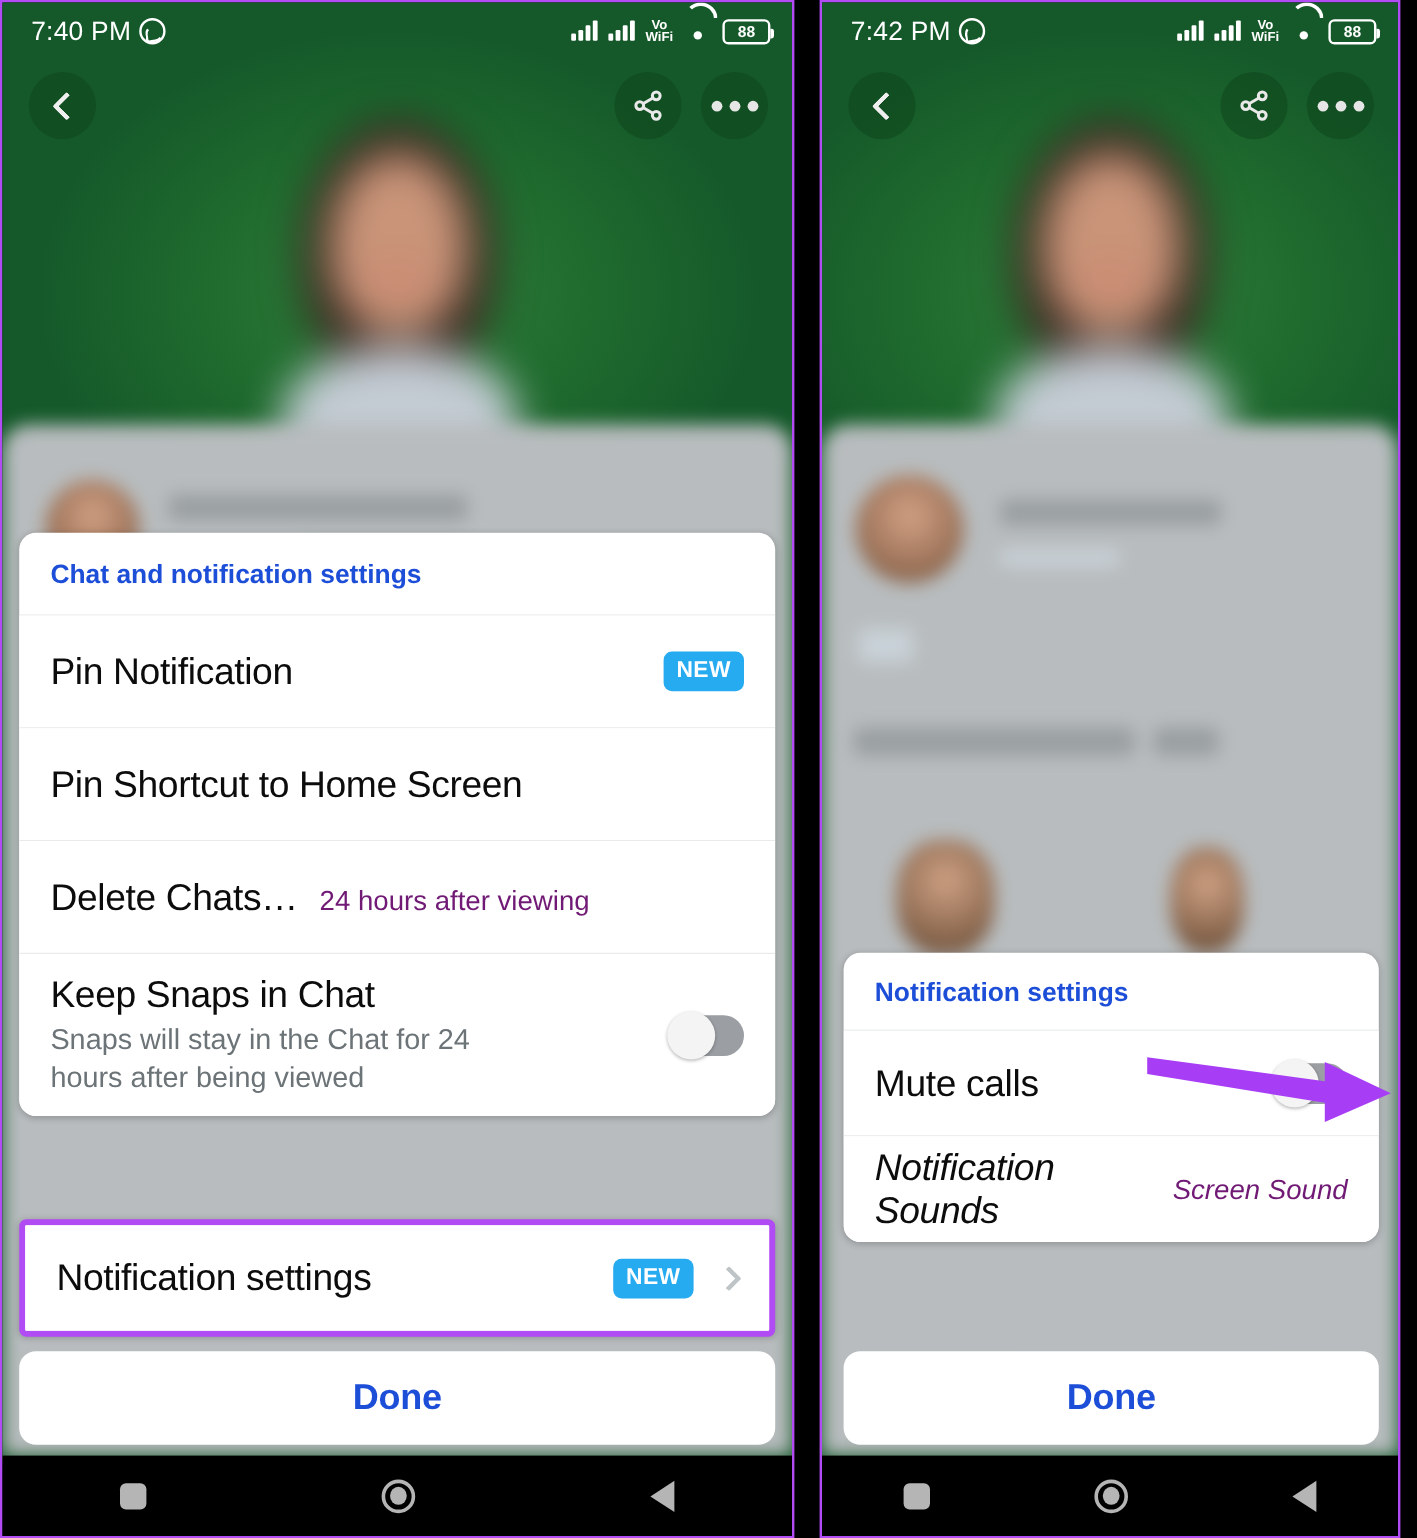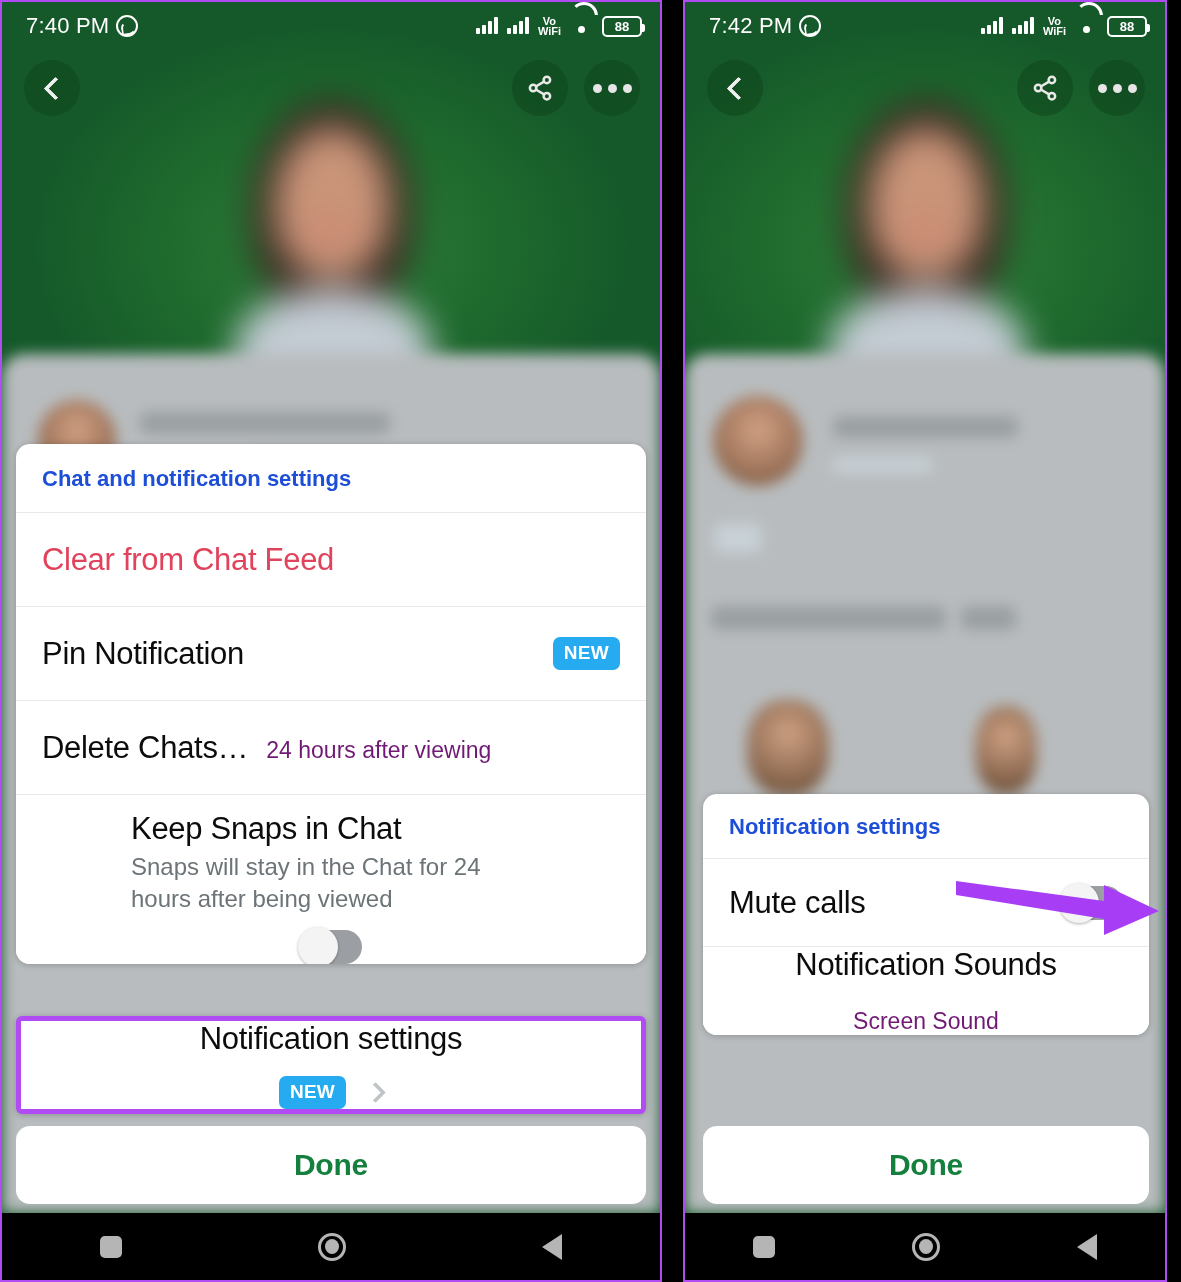--- a/index.html
+++ b/index.html
@@ -173,21 +173,21 @@
     font-size: 22px; font-weight: 700; color:#1d4ed8;
     border-bottom: 1px solid #e9eaec;
   }
   .row {
     display:flex; align-items:center; justify-content: space-between;
     padding: 0 26px;
     min-height: 94px;
     border-bottom: 1px solid #e9eaec;
     background:#fff;
   }
-  .row:last-child { border-bottom: none; flex-direction: column; }
+  .row:last-child { border-bottom: none; }
   .row-main { display:flex; align-items: baseline; gap: 18px; flex: 1; }
   .row-label { font-size: 31px; color:#0c0c0c; font-weight: 400; letter-spacing: -.3px; }
   .row-label.danger { color:#e0435c; font-weight: 500; }
   .row-value { font-size: 23px; color:#701a75; }
   .row-stack { display:flex; flex-direction: column; gap: 4px; padding: 16px 0; flex:1;}
   .row-sub { font-size: 24px; color:#6c7478; line-height: 1.32; max-width: 400px;}
   .badge {
     background: #26aaf0; color:#fff; font-size: 19px; font-weight: 700;
     border-radius: 7px; padding: 5px 11px 6px; letter-spacing:.3px;
   }
@@ -207,21 +207,21 @@
   }
   .hl-wrap {
     border: 5px solid #b14bf4; background:#fff;
   }
 
   
   .done {
     position:absolute; left: 14px; right: 14px;
     background:#fff; border-radius: 14px;
     height: 78px; display:flex; align-items:center; justify-content:center;
-    font-size: 30px; font-weight: 700; color:#15803d; z-index: 21;
+    font-size: 30px; font-weight: 700; color:#1d4ed8; z-index: 21;
     letter-spacing: -.2px;
   }
 
   
   .arrow {
     position:absolute; z-index: 40; pointer-events:none;
   }
 </style>
 </head>
 <body>
@@ -294,33 +294,33 @@
 
     <div class="backsheet">
       <div class="bs-avatar"></div>
       <div class="bs-line" style="left:138px; top:58px; width:250px; height:22px;"></div>
       <div class="bs-chipline" style="left:138px; top:98px; width:120px; height:16px;"></div>
     </div>
 
     <div class="sheet" style="top: 442px;">
       <div class="sheet-title">Chat and notification settings</div>
 
+
       <div class="row">
         <div class="row-main">
-          <span class="row-label danger">Clear from Chat Feed</span>
-        </div>
+          <span class="row-label">Pin Notification</span>
+        </div>
+        <span class="badge">NEW</span>
       </div>
 
       <div class="row">
         <div class="row-main">
-          <span class="row-label">Pin Notification</span>
-        </div>
-        <span class="badge">NEW</span>
-      </div>
-
+          <span class="row-label">Pin Shortcut to Home Screen</span>
+        </div>
+      </div>
 
       <div class="row">
         <div class="row-main">
           <span class="row-label">Delete Chats…</span>
           <span class="row-value">24 hours after viewing</span>
         </div>
       </div>
 
       <div class="row">
         <div class="row-stack">
@@ -444,21 +444,21 @@
 
       <div class="row" style="min-height:88px;">
         <div class="row-main">
           <span class="row-label">Mute calls</span>
         </div>
         <div class="toggle">
             <span class="knob"></span>
           </div>
       </div>
 
-      <div class="row" style="min-height:88px;">
+      <div class="row" style="min-height:88px;font-style:italic;">
         <div class="row-main">
           <span class="row-label">Notification Sounds</span>
         </div>
         <span class="row-value">Screen Sound</span>
       </div>
     </div>
 
     <div class="done" style="top: 1124px; left:18px; right:16px;">
       <span>Done</span>
     </div>

